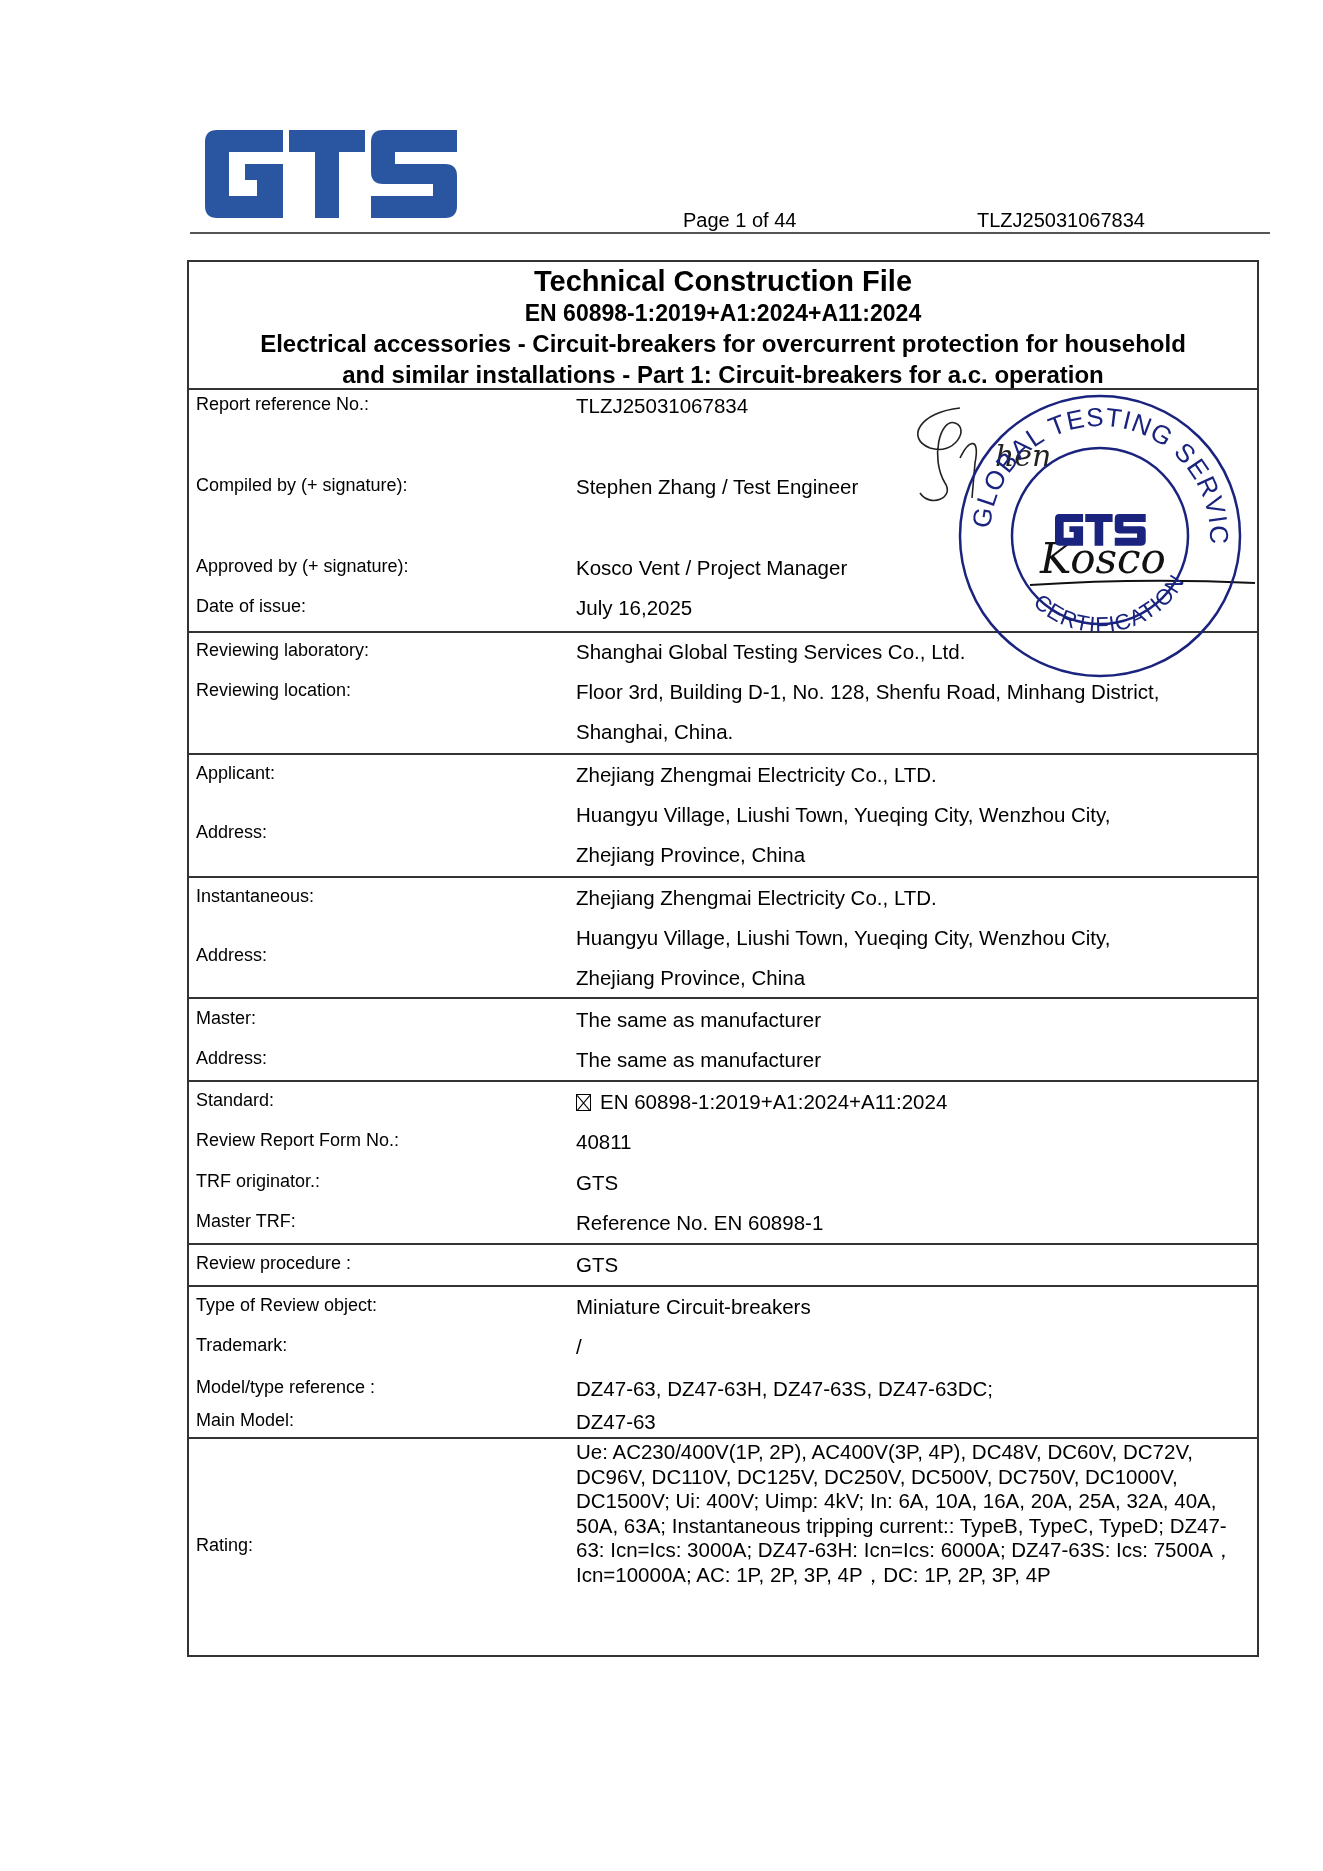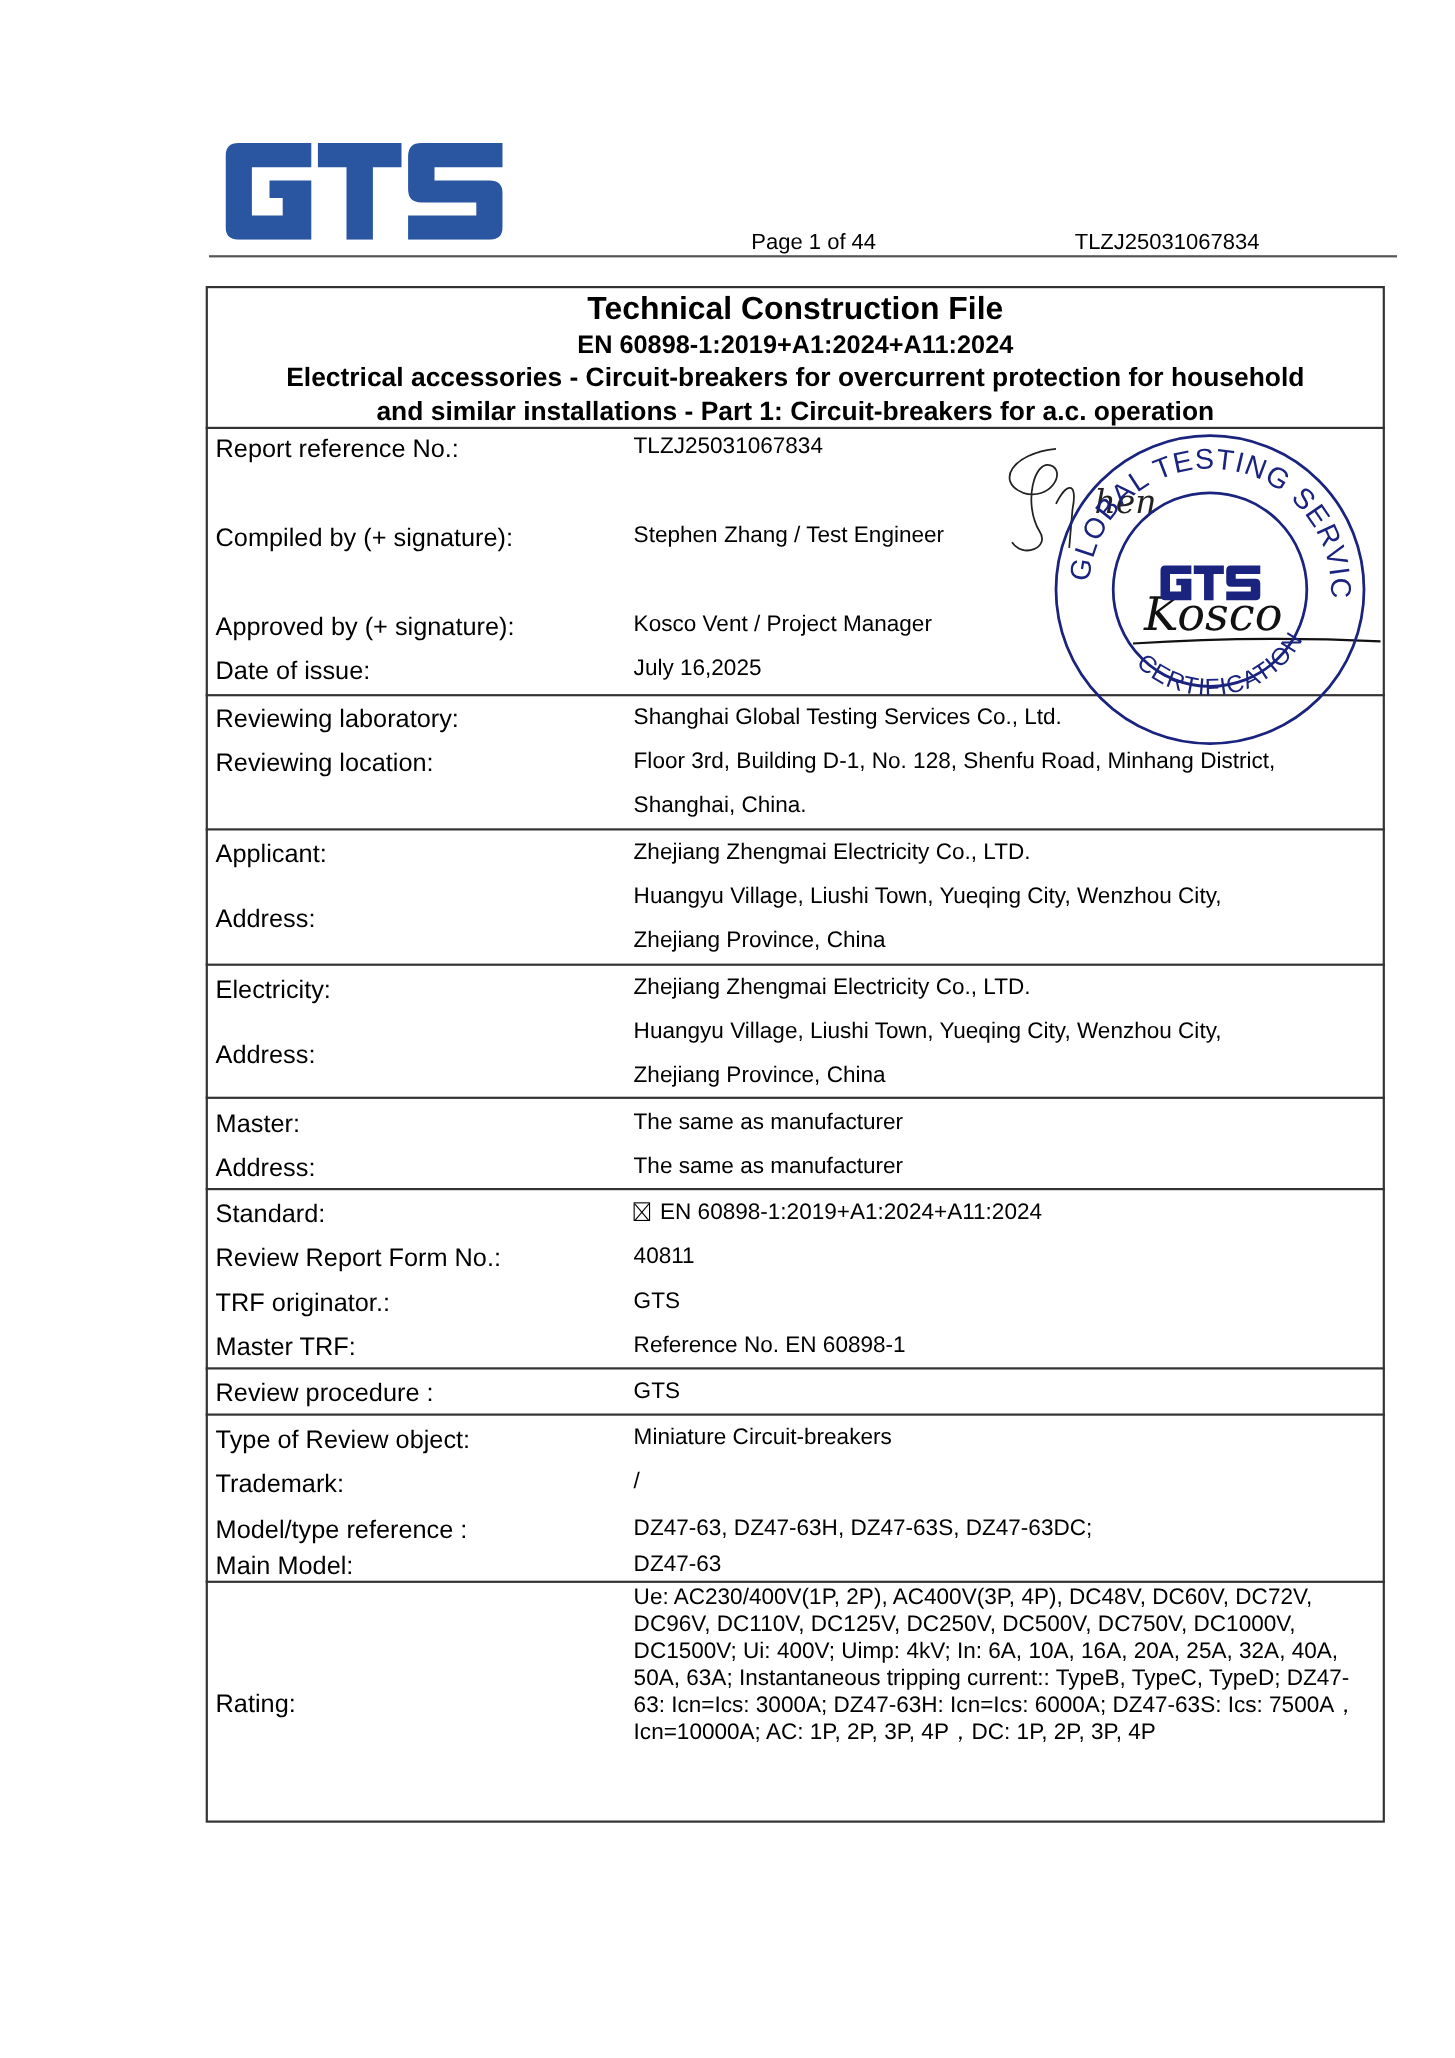--- a/index.html
+++ b/index.html
@@ -12,21 +12,21 @@
 
   .tbl { position:absolute; left:187px; top:260px; width:1072px; height:1397px;
          border:2px solid #333; box-sizing:border-box; }
   .hline { position:absolute; left:187px; width:1072px; height:2px; background:#333; }
 
   .title-block { position:absolute; left:189px; top:262px; width:1068px; text-align:center; font-weight:bold; }
   .t1 { font-size:29px; line-height:34px; margin-top:2px;text-align:center; }
   .t2 { font-size:23px; line-height:30px; }
   .t3 { font-size:24px; line-height:31px; }
 
-  .lbl { position:absolute; left:196px; font-size:23px; white-space:nowrap; }
+  .lbl { position:absolute; left:196px; font-size:18px; white-space:nowrap; }
   .val { position:absolute; left:576px; font-size:20.5px; white-space:nowrap; }
   .val.wrap { white-space:normal; width:676px; line-height:24.5px; }
 
   .checkbox { display:inline-block; width:15px; height:17px; border:1px solid #000; position:relative;
               vertical-align:-2px; margin-right:9px; box-sizing:border-box; }
   .checkbox::before, .checkbox::after { content:""; position:absolute; left:6px; top:-2px; width:1px; height:20px; background:#000; }
   .checkbox::before { transform:rotate(40deg); }
   .checkbox::after { transform:rotate(-40deg); }
 
   .stamp { position:absolute; left:950px; top:386px; width:300px; height:300px; pointer-events:none; }
@@ -81,21 +81,21 @@
 <div class="lbl" style="top:680px">Reviewing location:</div>
 <div class="val" style="top:680px">Floor 3rd, Building D-1, No. 128, Shenfu Road, Minhang District,</div>
 <div class="val" style="top:720px">Shanghai, China.</div>
 
 <div class="lbl" style="top:763px">Applicant:</div>
 <div class="val" style="top:763px">Zhejiang Zhengmai Electricity Co., LTD.</div>
 <div class="lbl" style="top:822px">Address:</div>
 <div class="val" style="top:803px">Huangyu Village, Liushi Town, Yueqing City, Wenzhou City,</div>
 <div class="val" style="top:843px">Zhejiang Province, China</div>
 
-<div class="lbl" style="top:886px">Electricity:</div>
+<div class="lbl" style="top:886px">Instantaneous:</div>
 <div class="val" style="top:886px">Zhejiang Zhengmai Electricity Co., LTD.</div>
 <div class="lbl" style="top:945px">Address:</div>
 <div class="val" style="top:926px">Huangyu Village, Liushi Town, Yueqing City, Wenzhou City,</div>
 <div class="val" style="top:966px">Zhejiang Province, China</div>
 
 <div class="lbl" style="top:1008px">Master:</div>
 <div class="val" style="top:1008px">The same as manufacturer</div>
 <div class="lbl" style="top:1048px">Address:</div>
 <div class="val" style="top:1048px">The same as manufacturer</div>
 

